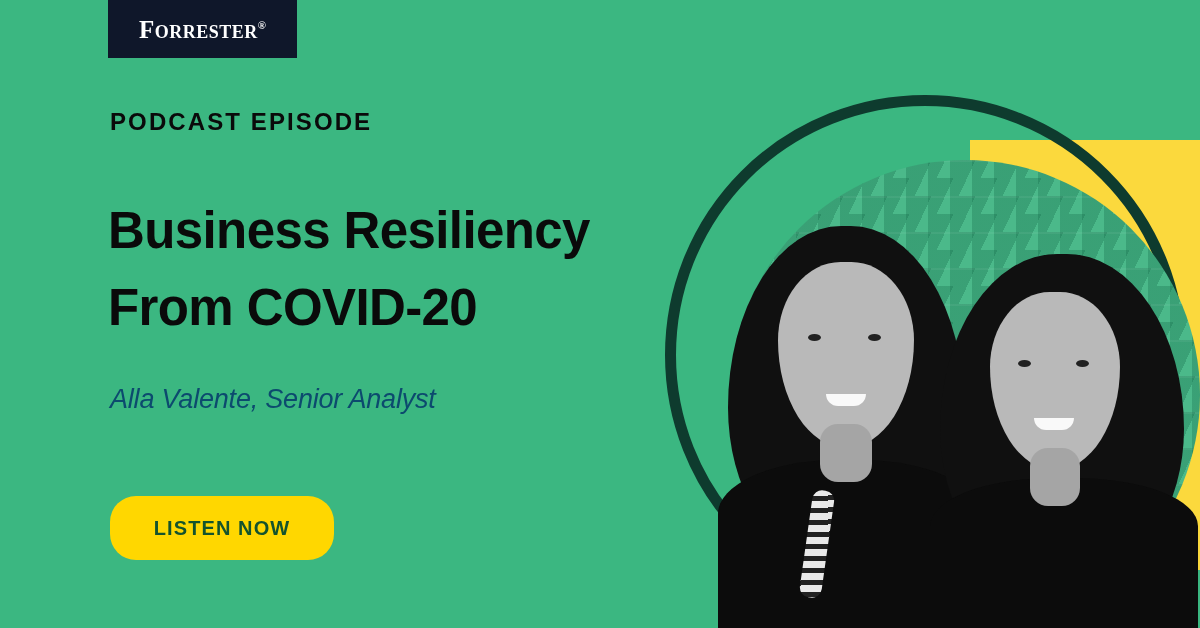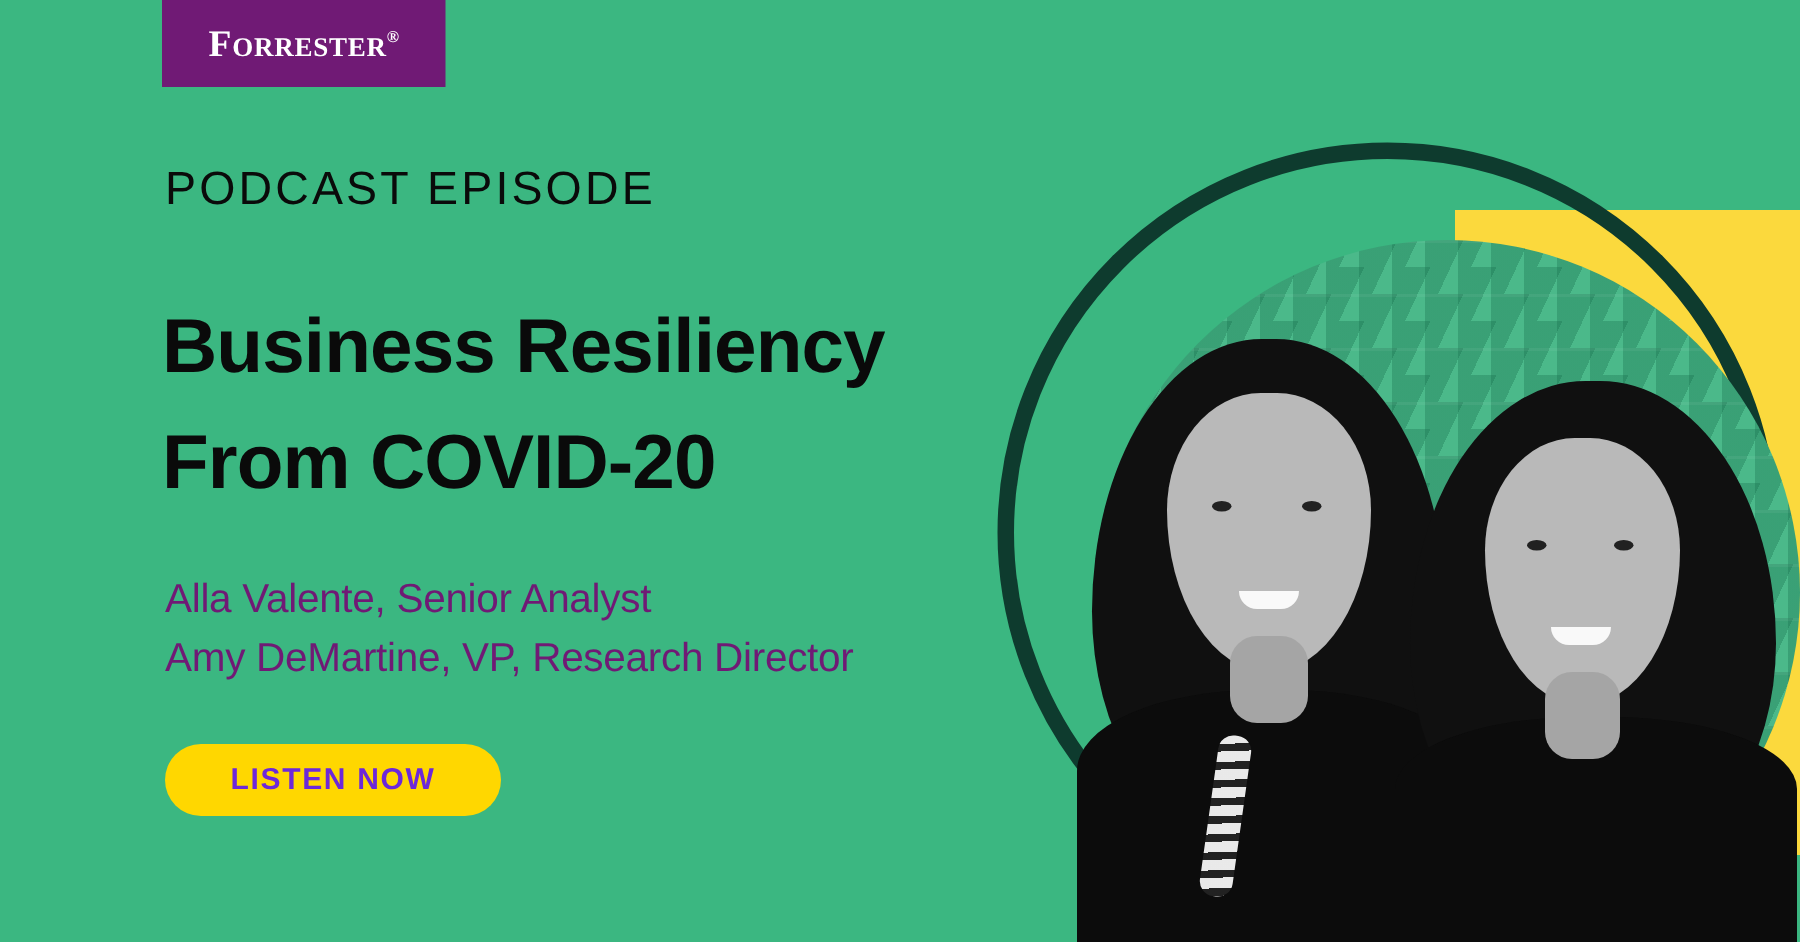--- a/index.html
+++ b/index.html
@@ -146,21 +146,21 @@
   .person-b .eye-r { left: 146px; top: 132px; }
   .person-b .mouth { left: 104px; top: 190px; }
 
   
   .logo {
     position: absolute;
     left: 108px;
     top: 0;
     width: 189px;
     height: 58px;
-    background: #701a75;
+    background: #0f172a;
     display: flex;
     align-items: center;
     justify-content: center;
   }
   .logo-text {
     color: #ffffff;
     font-family: "Liberation Serif", serif;
     font-size: 25px;
     font-weight: 700;
     letter-spacing: 0.5px;
@@ -173,60 +173,61 @@
     font-size: 11px;
     vertical-align: super;
     letter-spacing: 0;
   }
 
   .eyebrow {
     position: absolute;
     left: 110px;
     top: 110px;
     color: #0a0a0a;
-    font-size: 31px;
-    font-weight: 400;
+    font-size: 24px;
+    font-weight: 700;
     letter-spacing: 2.1px;
     line-height: 1;
   }
   .headline {
     position: absolute;
     left: 108px;
     top: 182px;
     color: #0a0a0a;
     font-size: 51px;
     font-weight: 700;
     line-height: 1.12;
     letter-spacing: -0.6px;
     margin: 0;
   }
   .headline div { white-space: nowrap; margin-top: 20px; }
 
   .speakers {
     position: absolute;
     left: 110px;
     top: 380px;
-    color: #701a75;
+    color: #0c4a6e;
     font-size: 27px;
     font-weight: 400;
     line-height: 1.45;
     letter-spacing: -0.2px;
+    font-style: italic;
   }
   .speakers div { white-space: nowrap; }
 
   .cta {
     position: absolute;
     left: 110px;
     top: 496px;
     width: 224px;
-    height: 48px;
+    height: 64px;
     background: #ffd700;
     border: none;
     border-radius: 26px;
-    color: #6d28d9;
+    color: #14532d;
     font-family: "Liberation Sans", sans-serif;
     font-size: 20px;
     font-weight: 700;
     letter-spacing: 1.1px;
     cursor: pointer;
     padding: 0;
   }
 </style>
 </head>
 <body>
@@ -267,18 +268,17 @@
 
   <div class="eyebrow">PODCAST EPISODE</div>
 
   <h1 class="headline">
     <div>Business Resiliency</div>
     <div>From COVID-20</div>
   </h1>
 
   <div class="speakers">
     <div>Alla Valente, Senior Analyst</div>
-    <div>Amy DeMartine, VP, Research Director</div>
   </div>
 
   <button class="cta">LISTEN NOW</button>
 
 </div>
 
 </body></html>

